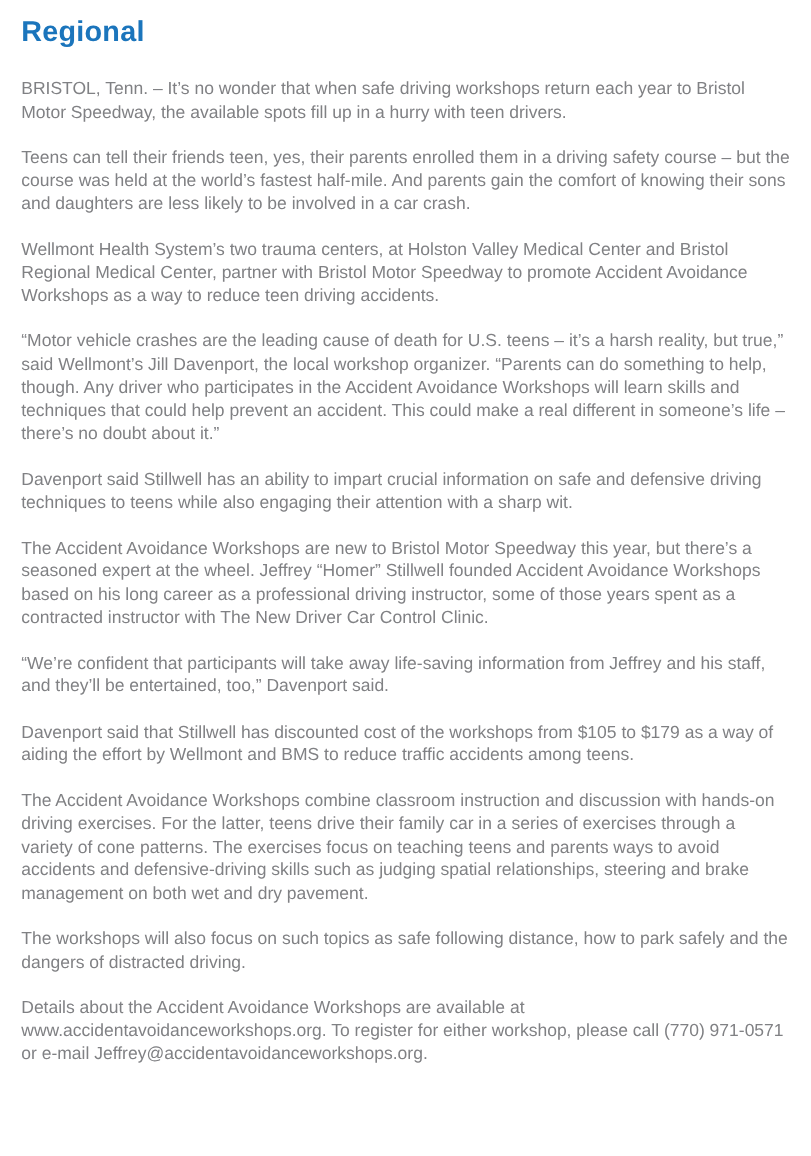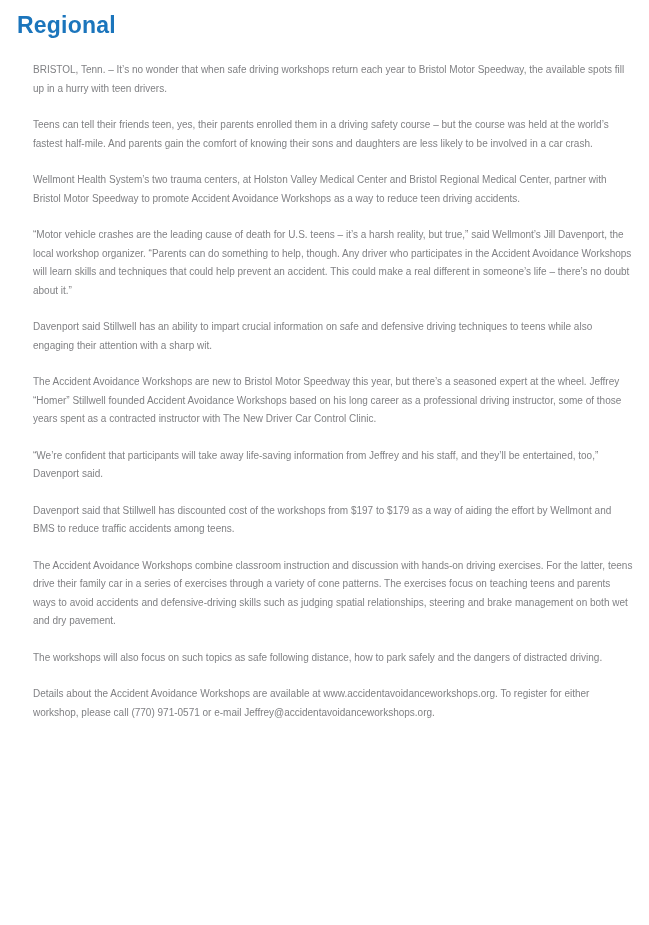--- a/index.html
+++ b/index.html
@@ -24,40 +24,40 @@
     letter-spacing: 0.2px;
   }
   .article-subtitle {
     color: #3f3f3f;
     font-size: 13.5px;
     font-weight: bold;
     margin: 0 0 19px 0;
   }
   .article-body p {
     color: #808184;
-    font-size: 10px;
+    font-size: 14px;
     line-height: 18.5px;
-    margin: 0 0 18px 16px;
+    margin: 0 0 18px 0;
     max-width: 616px;
   }
 </style>
 </head>
 <body>
 
 <div class="page">
   <h1 class="page-title">Regional</h1>
 
 
   <div class="article-body">
     <p>BRISTOL, Tenn. – It’s no wonder that when safe driving workshops return each year to Bristol Motor Speedway, the available spots fill up in a hurry with teen drivers.</p>
     <p>Teens can tell their friends teen, yes, their parents enrolled them in a driving safety course – but the course was held at the world’s fastest half-mile. And parents gain the comfort of knowing their sons and daughters are less likely to be involved in a car crash.</p>
     <p>Wellmont Health System’s two trauma centers, at Holston Valley Medical Center and Bristol Regional Medical Center, partner with Bristol Motor Speedway to promote Accident Avoidance Workshops as a way to reduce teen driving accidents.</p>
     <p>“Motor vehicle crashes are the leading cause of death for U.S. teens – it’s a harsh reality, but true,” said Wellmont’s Jill Davenport, the local workshop organizer. “Parents can do something to help, though. Any driver who participates in the Accident Avoidance Workshops will learn skills and techniques that could help prevent an accident. This could make a real different in someone’s life – there’s no doubt about it.”</p>
     <p>Davenport said Stillwell has an ability to impart crucial information on safe and defensive driving techniques to teens while also engaging their attention with a sharp wit.</p>
     <p>The Accident Avoidance Workshops are new to Bristol Motor Speedway this year, but there’s a seasoned expert at the wheel. Jeffrey “Homer” Stillwell founded Accident Avoidance Workshops based on his long career as a professional driving instructor, some of those years spent as a contracted instructor with The New Driver Car Control Clinic.</p>
     <p>“We’re confident that participants will take away life-saving information from Jeffrey and his staff, and they’ll be entertained, too,” Davenport said.</p>
-    <p>Davenport said that Stillwell has discounted cost of the workshops from $197 to $179 as a way of aiding the effort by Wellmont and BMS to reduce traffic accidents among teens.</p>
+    <p>Davenport said that Stillwell has discounted cost of the workshops from $105 to $179 as a way of aiding the effort by Wellmont and BMS to reduce traffic accidents among teens.</p>
     <p>The Accident Avoidance Workshops combine classroom instruction and discussion with hands-on driving exercises. For the latter, teens drive their family car in a series of exercises through a variety of cone patterns. The exercises focus on teaching teens and parents ways to avoid accidents and defensive-driving skills such as judging spatial relationships, steering and brake management on both wet and dry pavement.</p>
     <p>The workshops will also focus on such topics as safe following distance, how to park safely and the dangers of distracted driving.</p>
     <p>Details about the Accident Avoidance Workshops are available at www.accidentavoidanceworkshops.org. To register for either workshop, please call (770) 971-0571 or e-mail Jeffrey@accidentavoidanceworkshops.org.</p>
   </div>
 
 </div>
 
 </body></html>

